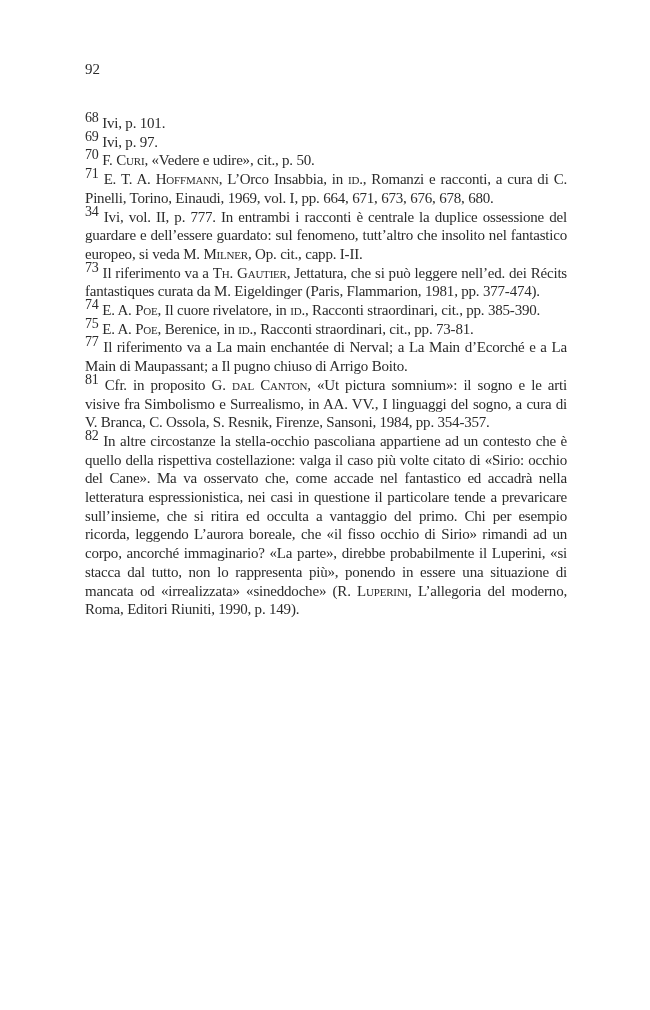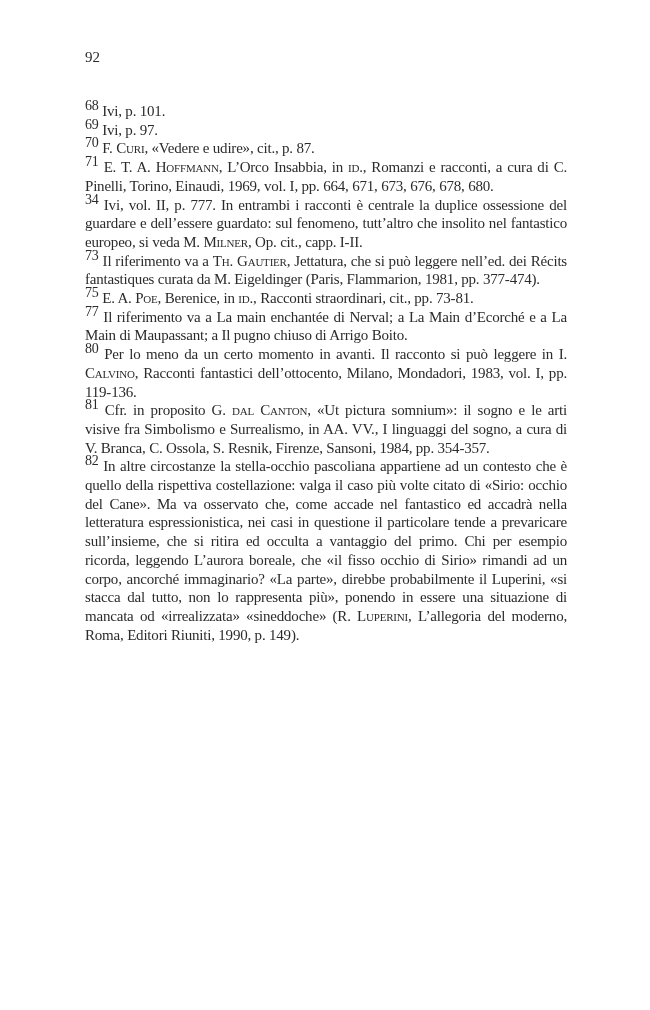--- a/index.html
+++ b/index.html
@@ -15,20 +15,21 @@
     box-sizing: border-box;
     padding: 48px 83px 0 85px;
     font-family: "Liberation Serif", serif;
     color: #2b2b2b;
     overflow: hidden;
   }
   .page-number {
     font-size: 15px;
     line-height: 18px;
     margin-bottom: 36px;
+    margin-top: 12px;
   }
   .footnotes {
     width: 482px;
   }
   .footnote {
     margin: 0;
     font-size: 15px;
     line-height: 18.7px;
     letter-spacing: -0.2px;
     text-align: justify;
@@ -43,23 +44,23 @@
   .sc { font-variant: small-caps; }
 </style>
 </head>
 <body>
 
 <div class="page">
   <div class="page-number">92</div>
   <div class="footnotes">
       <p class="footnote"><sup class="fn-num">68</sup> <span>Ivi, p. 101.</span></p>
       <p class="footnote"><sup class="fn-num">69</sup> <span>Ivi, p. 97.</span></p>
-      <p class="footnote"><sup class="fn-num">70</sup> <span>F. </span><span class="sc">Curi</span><span>, </span><span class="it">«Vedere e udire»</span><span>, cit., p. 87.</span></p>
+      <p class="footnote"><sup class="fn-num">70</sup> <span>F. </span><span class="sc">Curi</span><span>, </span><span class="it">«Vedere e udire»</span><span>, cit., p. 50.</span></p>
       <p class="footnote"><sup class="fn-num">71</sup> <span>E. T. A. </span><span class="sc">Hoffmann</span><span>, </span><span class="it">L’Orco Insabbia</span><span>, in </span><span class="sc">id</span><span>., </span><span class="it">Romanzi e racconti</span><span>, a cura di C. Pinelli, Torino, Einaudi, 1969, vol. I, pp. 664, 671, 673, 676, 678, 680.</span></p>
       <p class="footnote"><sup class="fn-num">34</sup> <span>Ivi, vol. II, p. 777. In entrambi i racconti è centrale la duplice ossessione del guardare e dell’essere guardato: sul fenomeno, tutt’altro che insolito nel fantastico europeo, si veda M. </span><span class="sc">Milner</span><span>, </span><span class="it">Op. cit.</span><span>, capp. I-II.</span></p>
       <p class="footnote"><sup class="fn-num">73</sup> <span>Il riferimento va a </span><span class="sc">Th. Gautier</span><span>, </span><span class="it">Jettatura</span><span>, che si può leggere nell’ed. dei </span><span class="it">Récits fantastiques</span><span> curata da M. Eigeldinger (Paris, Flammarion, 1981, pp. 377-474).</span></p>
+      <p class="footnote"><sup class="fn-num">74</sup> <span>E. A. </span><span class="sc">Poe</span><span>, </span><span class="it">Il cuore rivelatore</span><span>, in </span><span class="sc">id</span><span>., </span><span class="it">Racconti straordinari</span><span>, cit., pp. 385-390.</span></p>
       <p class="footnote"><sup class="fn-num">75</sup> <span>E. A. </span><span class="sc">Poe</span><span>, </span><span class="it">Berenice</span><span>, in </span><span class="sc">id</span><span>., </span><span class="it">Racconti straordinari</span><span>, cit., pp. 73-81.</span></p>
       <p class="footnote"><sup class="fn-num">77</sup> <span>Il riferimento va a </span><span class="it">La main enchantée</span><span> di Nerval; a </span><span class="it">La Main d’Ecorché</span><span> e a </span><span class="it">La Main</span><span> di Maupassant; a </span><span class="it">Il pugno chiuso</span><span> di Arrigo Boito.</span></p>
-      <p class="footnote"><sup class="fn-num">80</sup> <span>Per lo meno da un certo momento in avanti. Il racconto si può leggere in I. </span><span class="sc">Calvino</span><span>, </span><span class="it">Racconti fantastici dell’ottocento</span><span>, Milano, Mondadori, 1983, vol. I, pp. 119-136.</span></p>
       <p class="footnote"><sup class="fn-num">81</sup> <span>Cfr. in proposito G. </span><span class="sc">dal Canton</span><span>, </span><span class="it">«Ut pictura somnium»: il sogno e le arti visive fra Simbolismo e Surrealismo</span><span>, in AA. VV., </span><span class="it">I linguaggi del sogno</span><span>, a cura di V. Branca, C. Ossola, S. Resnik, Firenze, Sansoni, 1984, pp. 354-357.</span></p>
       <p class="footnote"><sup class="fn-num">82</sup> <span>In altre circostanze la stella-occhio pascoliana appartiene ad un contesto che è quello della rispettiva costellazione: valga il caso più volte citato di «Sirio: occhio del Cane». Ma va osservato che, come accade nel fantastico ed accadrà nella letteratura espressionistica, nei casi in questione il particolare tende a prevaricare sull’insieme, che si ritira ed occulta a vantaggio del primo. Chi per esempio ricorda, leggendo </span><span class="it">L’aurora boreale</span><span>, che «il fisso occhio di Sirio» rimandi ad un corpo, ancorché immaginario? «La parte», direbbe probabilmente il Luperini, «si stacca dal tutto, non lo rappresenta più», ponendo in essere una situazione di mancata od «irrealizzata» «sineddoche» (R. </span><span class="sc">Luperini</span><span>, </span><span class="it">L’allegoria del moderno</span><span>, Roma, Editori Riuniti, 1990, p. 149).</span></p>
     </div>
 </div>
 
 </body></html>

